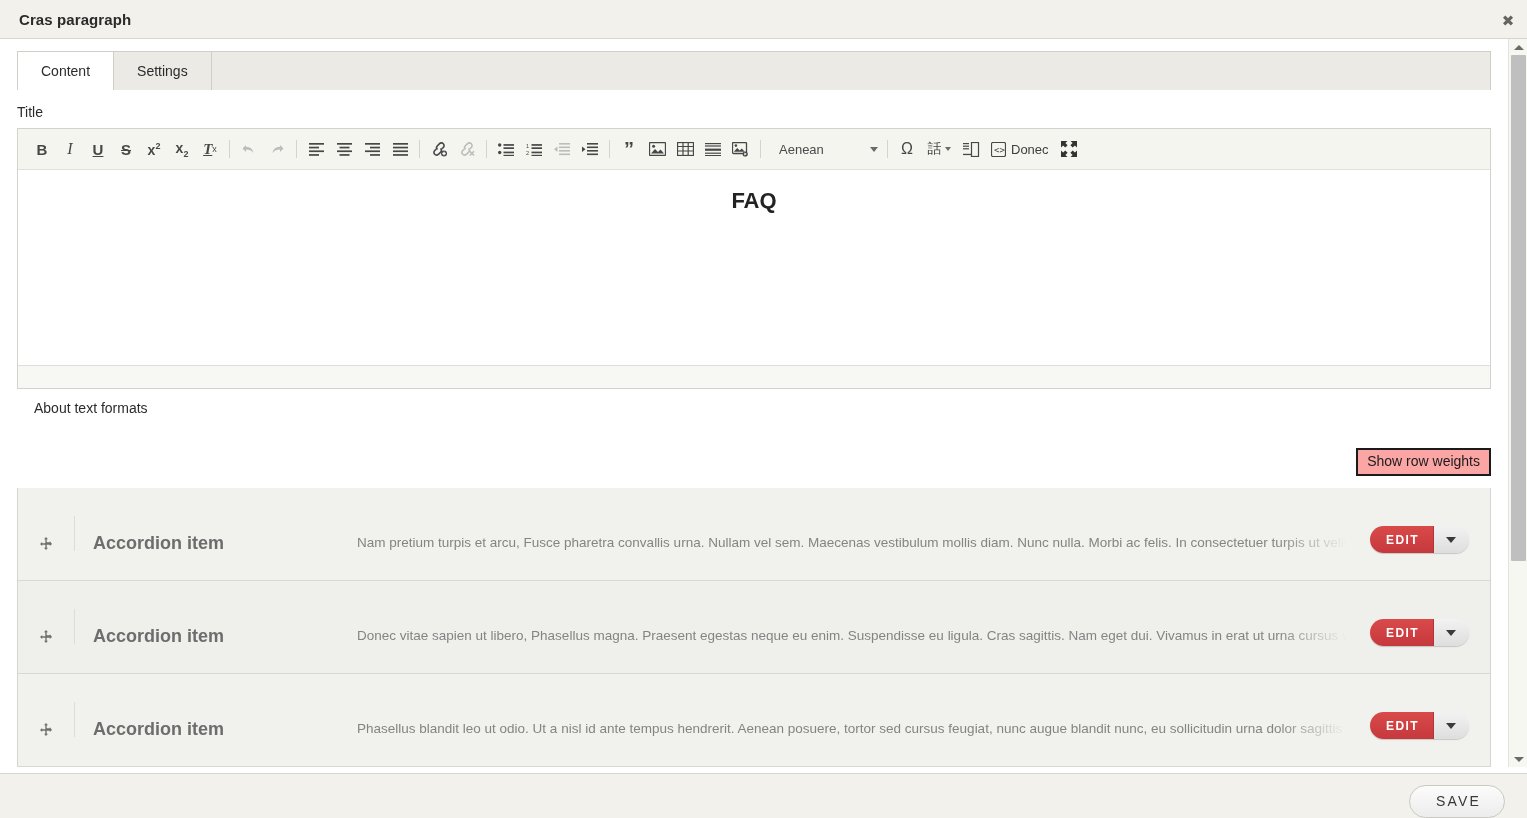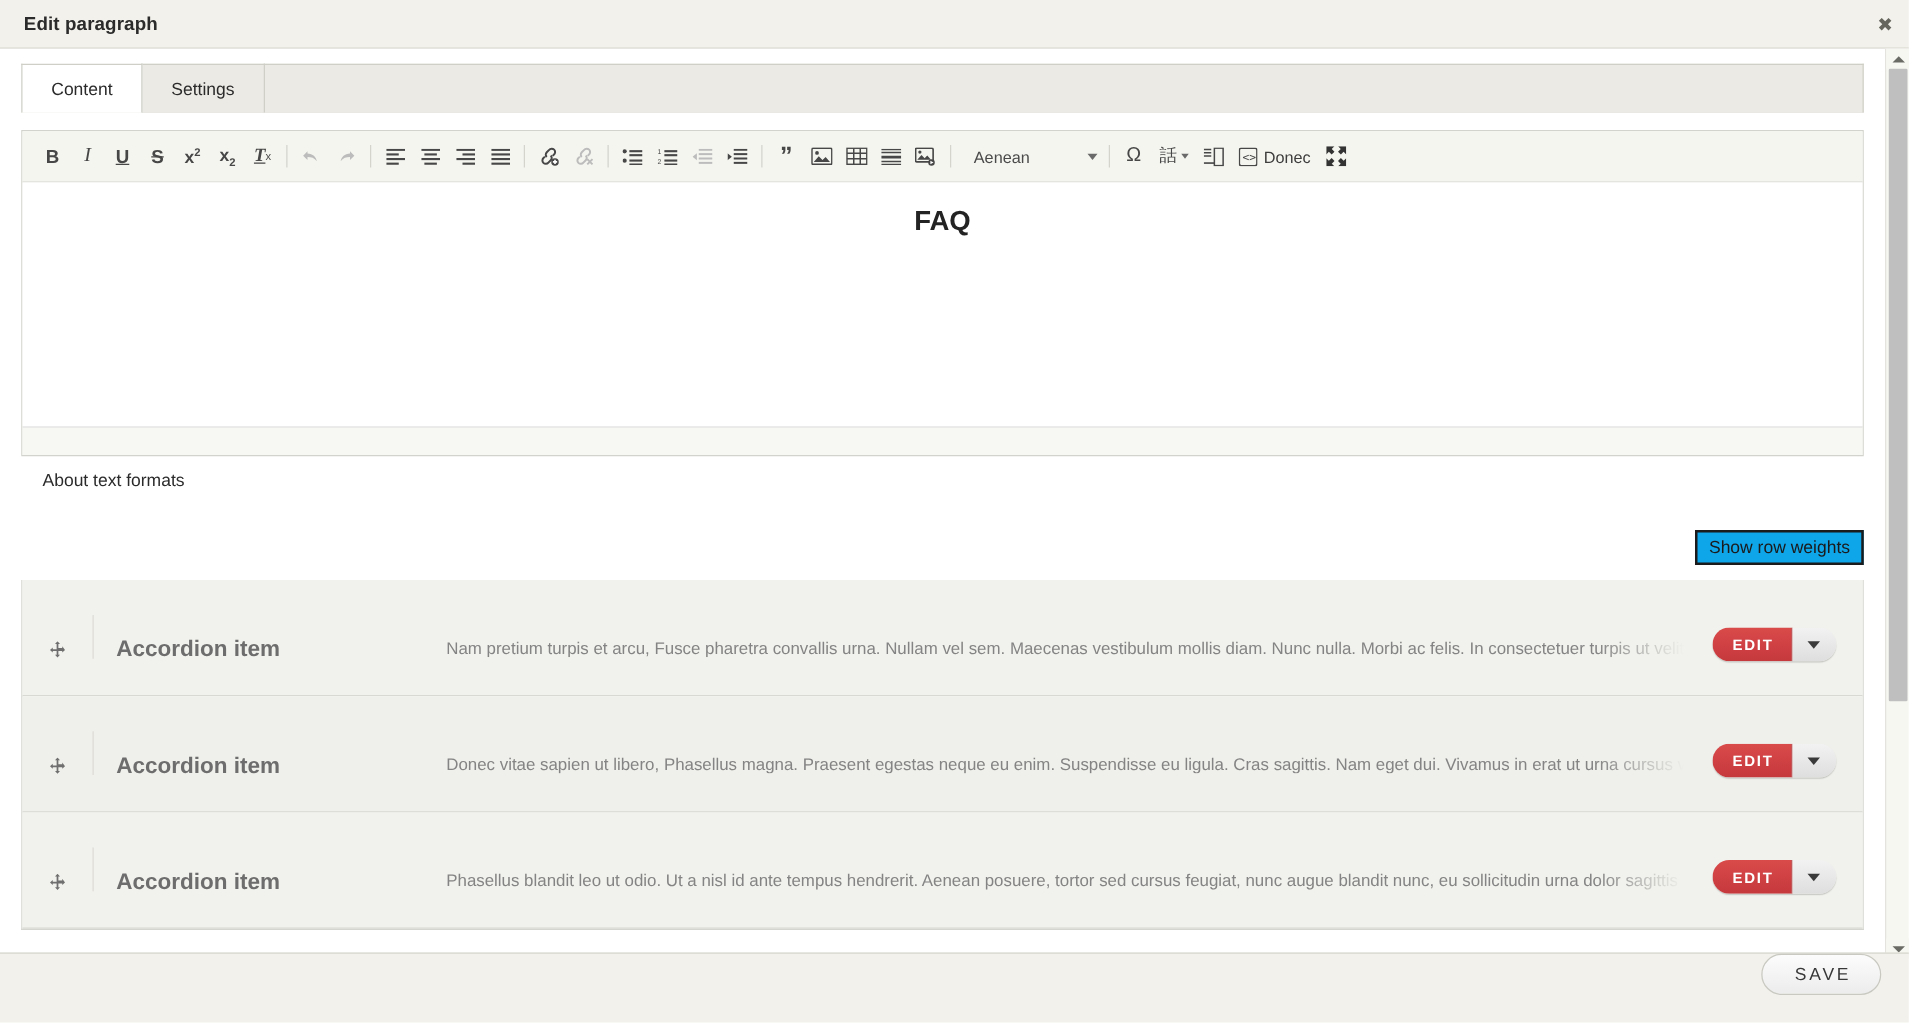--- a/index.html
+++ b/index.html
@@ -201,21 +201,21 @@
     font-size: 14px; color: #2b2b2b;
     margin: 11px 17px 0 17px;
   }
 
   
   .rw-wrap {
     margin: 32px 17px 0 17px;
     display: flex; justify-content: flex-end;
   }
   .rw-btn {
-    background: #0ea5e9;
+    background: #fca5a5;
     border: 2px solid #1b1b1b;
     font-size: 14px; color: #1b1b1b;
     padding: 3px 9px 4px 9px;
     cursor: pointer;
     font-family: "Liberation Sans", sans-serif;
     line-height: 1.2;
   }
 
   
   .acc-table {
@@ -304,64 +304,65 @@
   .btn-edit-caret i {
     width: 0; height: 0;
     border-left: 5px solid transparent;
     border-right: 5px solid transparent;
     border-top: 6px solid #3a3a3a;
   }
 
   
   .modal-footer {
     position: absolute; left: 0; bottom: 0;
-    width: 1527px; height: 56px;
+    width: 1527px; height: 45px;
     background: #f2f1eb;
     border-top: 1px solid #d6d5ce;
-    display: flex; align-items: flex-start; justify-content: flex-end;
+    display: flex; align-items: flex-end; justify-content: flex-end;
     padding-right: 22px;
   }
   .btn-save {
     background: linear-gradient(#fcfcfc, #ececec);
     border: 1px solid #c9c9c2;
     border-radius: 17px;
     font-size: 14px;
     letter-spacing: 2.2px;
     color: #383838;
     padding: 7px 23px 8px 26px;
     cursor: pointer;
     font-family: "Liberation Sans", sans-serif;
   }
 
   svg { display: block; }
 </style>
 </head>
 <body>
 
 <div class="modal-titlebar">
-  <div class="modal-title">Edit paragraph</div>
+  <div class="modal-title">Cras paragraph</div>
   <div class="modal-close">✖</div>
 </div>
 
 <div class="scroll-host">
 <div class="scroll-inner">
 
   <div class="tabs-wrap">
     <div class="tabs-row">
       <div class="tab active">
         <span>Content</span>
       </div>
       <div class="tab">
         <span>Settings</span>
       </div>
       <div class="tabs-filler"></div>
     </div>
   </div>
 
   <div class="field-block">
+    <div class="field-label">Title</div>
 
     <div class="cke">
       <div class="cke-toolbar">
 
         <div class="cke-btn">
               <b style="font-size:15px;">B</b>
             </div>
         <div class="cke-btn">
               <i style="font-family:'Liberation Serif',serif;font-size:16px;">I</i>
             </div>

